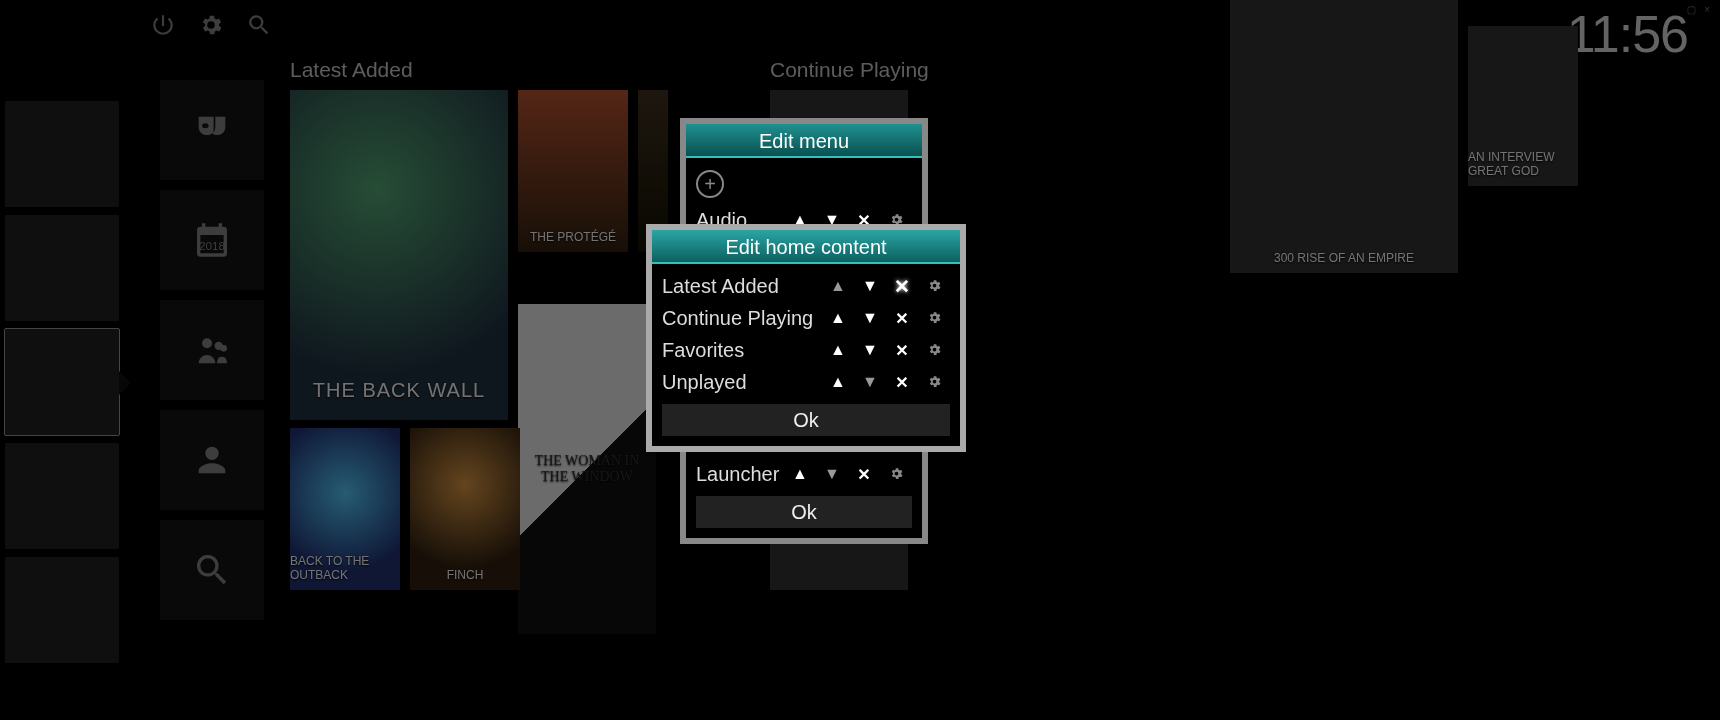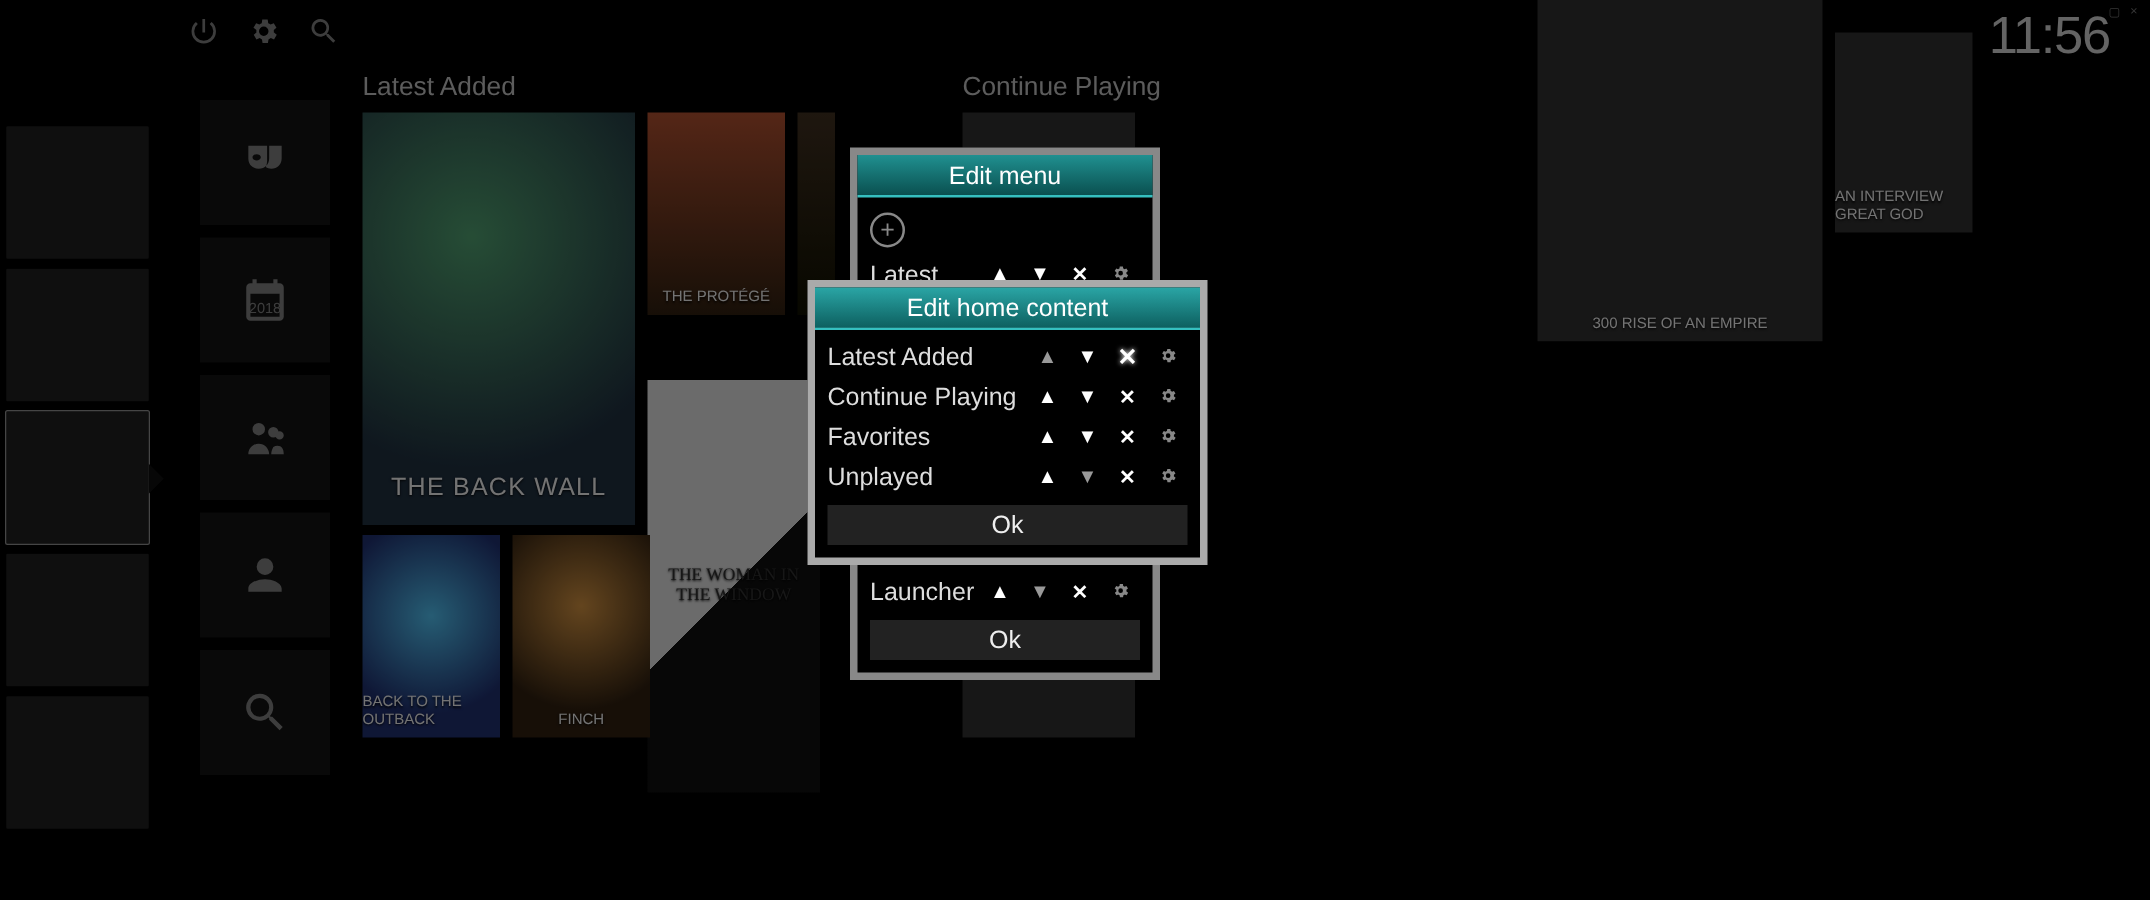--- a/index.html
+++ b/index.html
@@ -15,21 +15,21 @@
 
   
   .topbar {
     position: absolute; top: 12px; left: 150px; display: flex; gap: 22px;
     align-items: center;
   }
   .topbar .icon { width: 26px; height: 26px; fill: #888; cursor: pointer; }
 
   .clock {
     position: absolute; top: 4px; right: 32px;
-    font-size: 42px; color: #ddd; font-weight: 200; letter-spacing: -1px; margin-left: 23px;
+    font-size: 52px; color: #ddd; font-weight: 200; letter-spacing: -1px; margin-left: 23px;
   }
   .win-controls {
     position: absolute; top: 4px; right: 10px; display: flex; gap: 8px;
     font-size: 10px; color: #777;
   }
 
   
   .filmstrip {
     position: absolute; left: 4px; top: 100px; width: 122px;
     display: flex; flex-direction: column; gap: 6px;
@@ -278,21 +278,21 @@
 
 <div class="dim"></div>
 
 <div class="modal modal-editmenu">
   <div class="modal-title">Edit menu</div>
   <div class="modal-body">
     <div class="add-row">
       <div class="plus">+</div>
     </div>
     <div class="row">
-      <span class="label">Latest</span>
+      <span class="label">Audio</span>
       <span class="ctl enabled">▲</span>
       <span class="ctl enabled">▼</span>
       <span class="ctl delete enabled">✕</span>
       <span class="ctl gear"><svg viewBox="0 0 24 24">
             <path d="M19.4 13a7.5 7.5 0 0 0 0-2l2-1.6-2-3.4-2.4 1a7.4 7.4 0 0 0-1.7-1l-.4-2.6h-4l-.4 2.6a7.4 7.4 0 0 0-1.7 1l-2.4-1-2 3.4L6.6 11a7.5 7.5 0 0 0 0 2l-2 1.6 2 3.4 2.4-1c.5.4 1.1.7 1.7 1l.4 2.6h4l.4-2.6c.6-.3 1.2-.6 1.7-1l2.4 1 2-3.4-2-1.6zM12 15a3 3 0 1 1 3-3 3 3 0 0 1-3 3z"></path>
           </svg></span>
     </div>
 
     <div style="height:190px;"></div>
     <div class="row">

